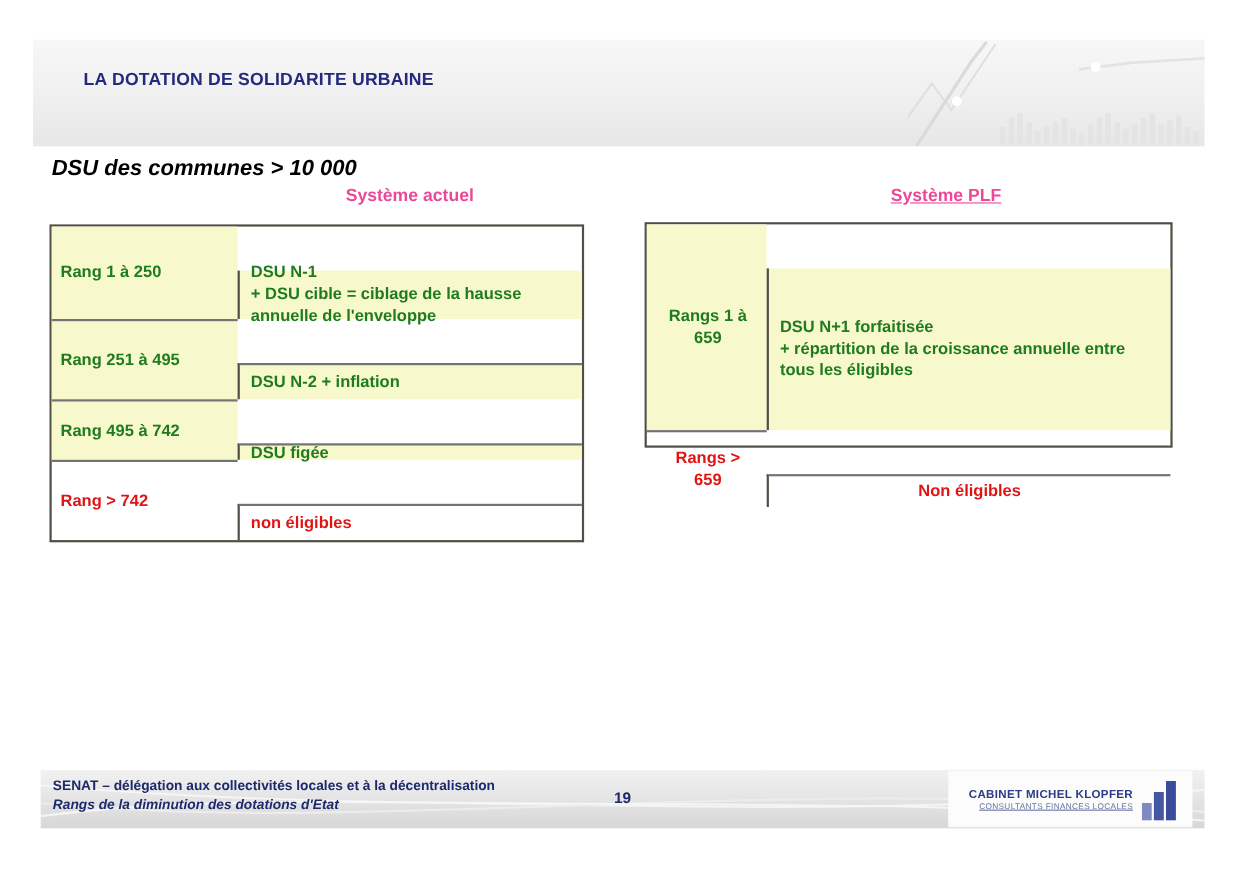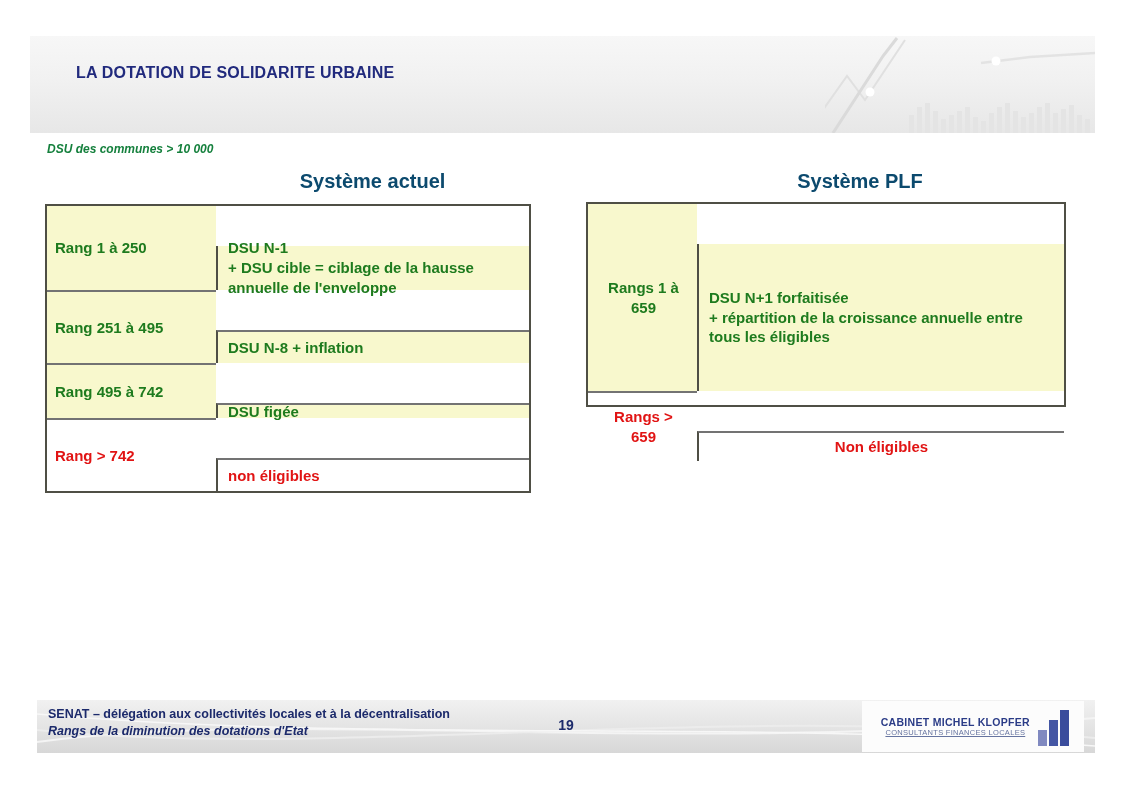--- a/index.html
+++ b/index.html
@@ -19,30 +19,30 @@
   .slide-title {
     position:absolute; left:46px; top:28px;
     font-size:16px; font-weight:bold; letter-spacing:0.2px;
     color:#212a7d; white-space:nowrap;
   }
   .header-deco { position:absolute; right:0; top:0; }
 
   
   .subtitle {
     position:absolute; left:47px; top:142px;
-    font-size:12px; font-style:italic; color:#15803d; font-weight:bold;
+    font-size:20px; font-style:italic; color:#000000; font-weight:bold;
   }
 
   
   .col-header {
     position:absolute; top:170px; text-align:center;
-    font-size:20px; font-weight:bold; color:#0c4a6e;
+    font-size:16px; font-weight:bold; color:#ec4899;
   }
   .col-header.left  { left:215px; width:315px; }
-  .col-header.right { left:655px; width:410px; }
+  .col-header.right { left:655px; width:410px;text-decoration:underline; }
 
   
   .cmp-table {
     position:absolute; display:grid; box-sizing:border-box;
     border:2px solid #4f4f45; background:#ffffff;
   }
   .cmp-table.lt {
     left:45px; top:204px; width:486px; height:289px;
     grid-template-columns:169px 1fr;
     grid-template-rows:84px 73px 55px 1fr;
@@ -78,21 +78,21 @@
   .footer-text .doc-line { font-style:italic; }
   .page-number {
     position:absolute; left:509px; top:17px; width:40px; text-align:center;
     color:#1c2a6b; font-size:14px; font-weight:bold;
   }
   .logo-box {
     position:absolute; left:825px; top:1px; width:222px; height:51px;
     background:#fcfcfc; display:flex; align-items:center;
     justify-content:flex-end; padding-right:12px; box-sizing:border-box;
   }
-  .logo-text { text-align:center; margin-right:8px; }
+  .logo-text { text-align:right; margin-right:8px; }
   .logo-name    { color:#2b3c87; font-size:10.5px; font-weight:bold; letter-spacing:0.3px; white-space:nowrap; }
   .logo-tagline { color:#6674a0; font-size:7.5px; letter-spacing:0.3px; white-space:nowrap;text-decoration:underline; }
 </style>
 </head>
 <body>
 
 <div class="slide">
 
   <div class="header-band">
     <div class="slide-title">LA DOTATION DE SOLIDARITE URBAINE</div>
@@ -133,21 +133,21 @@
   <div class="subtitle">DSU des communes &gt; 10 000</div>
 
   <div class="col-header left">Système actuel</div>
   <div class="col-header right">Système PLF</div>
 
   <div class="cmp-table lt">
     <div class="cell rank yellow green">Rang 1 à 250</div>
     <div class="cell desc yellow green bl">DSU N-1
 + DSU cible = ciblage de la hausse annuelle de l'enveloppe</div>
     <div class="cell rank yellow green bt">Rang 251 à 495</div>
-    <div class="cell desc yellow green bl bt">DSU N-8 + inflation</div>
+    <div class="cell desc yellow green bl bt">DSU N-2 + inflation</div>
     <div class="cell rank yellow green bt">Rang 495 à 742</div>
     <div class="cell desc yellow green bl bt">DSU figée</div>
     <div class="cell rank red bt">Rang &gt; 742</div>
     <div class="cell desc red bl bt">non éligibles</div>
   </div>
 
   <div class="cmp-table rt">
     <div class="cell rank yellow green center">Rangs 1 à
 659</div>
     <div class="cell desc yellow green bl">DSU N+1 forfaitisée

